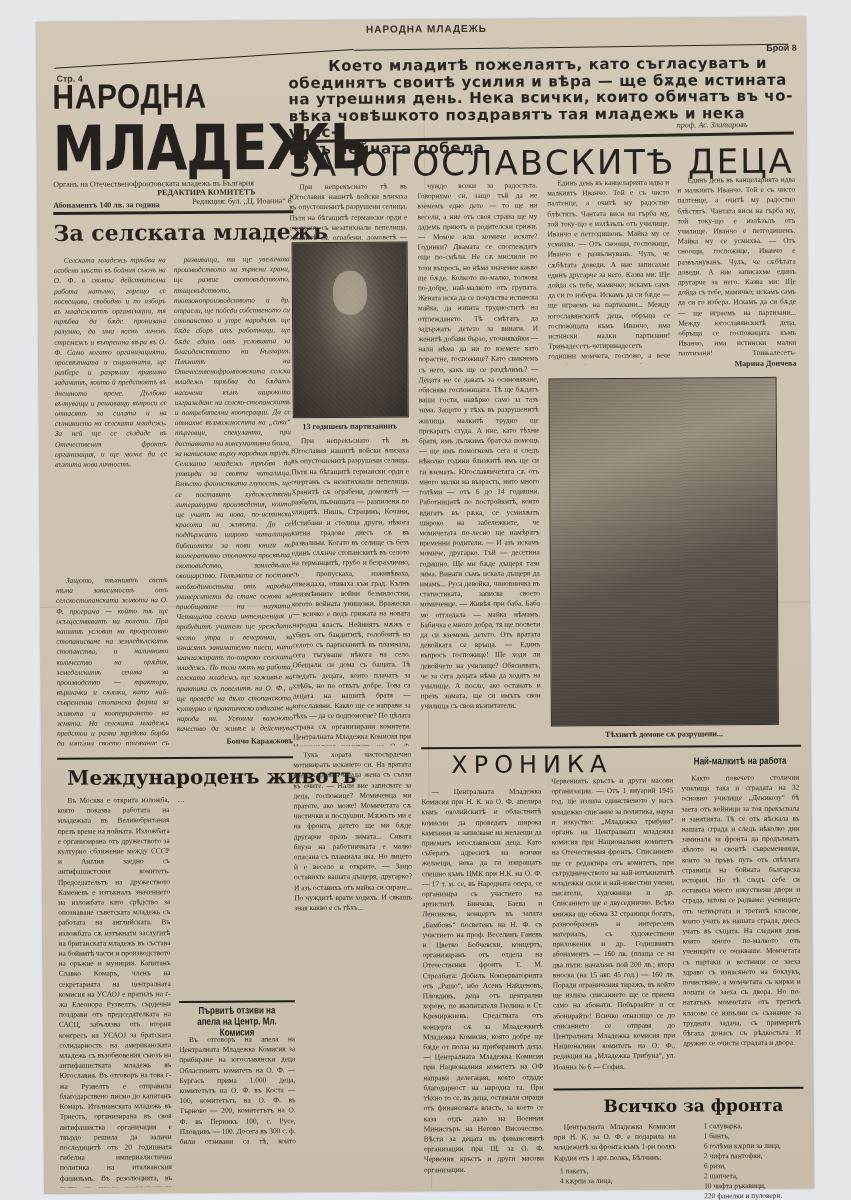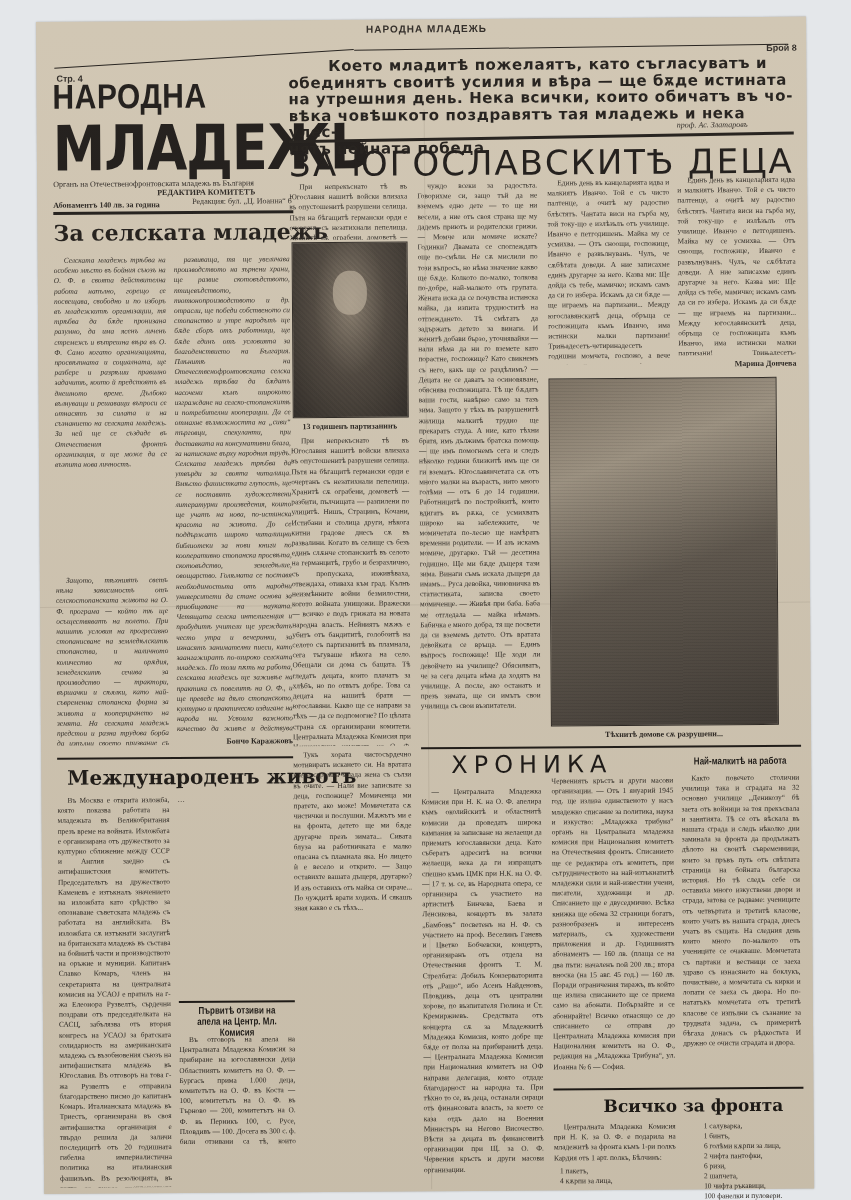--- a/index.html
+++ b/index.html
@@ -165,15 +165,15 @@
     <div class="list-item">4 кѫрпи за лица,</div>
   </div>
   <div class="abs" style="left:660px; top:1104px; width:110px;">
     <div class="list-item">1 салуварка,</div>
     <div class="list-item">1 бинтъ,</div>
     <div class="list-item">6 голѣми кѫрпи за лица,</div>
     <div class="list-item">2 чифта пантофки,</div>
     <div class="list-item">6 ризи,</div>
     <div class="list-item">2 шапчета,</div>
     <div class="list-item">10 чифта ръкавици,</div>
-    <div class="list-item">100 фанелки и пуловери.</div>
+    <div class="list-item">220 фанелки и пуловери.</div>
   </div>
 </div>
 
 </body></html>

